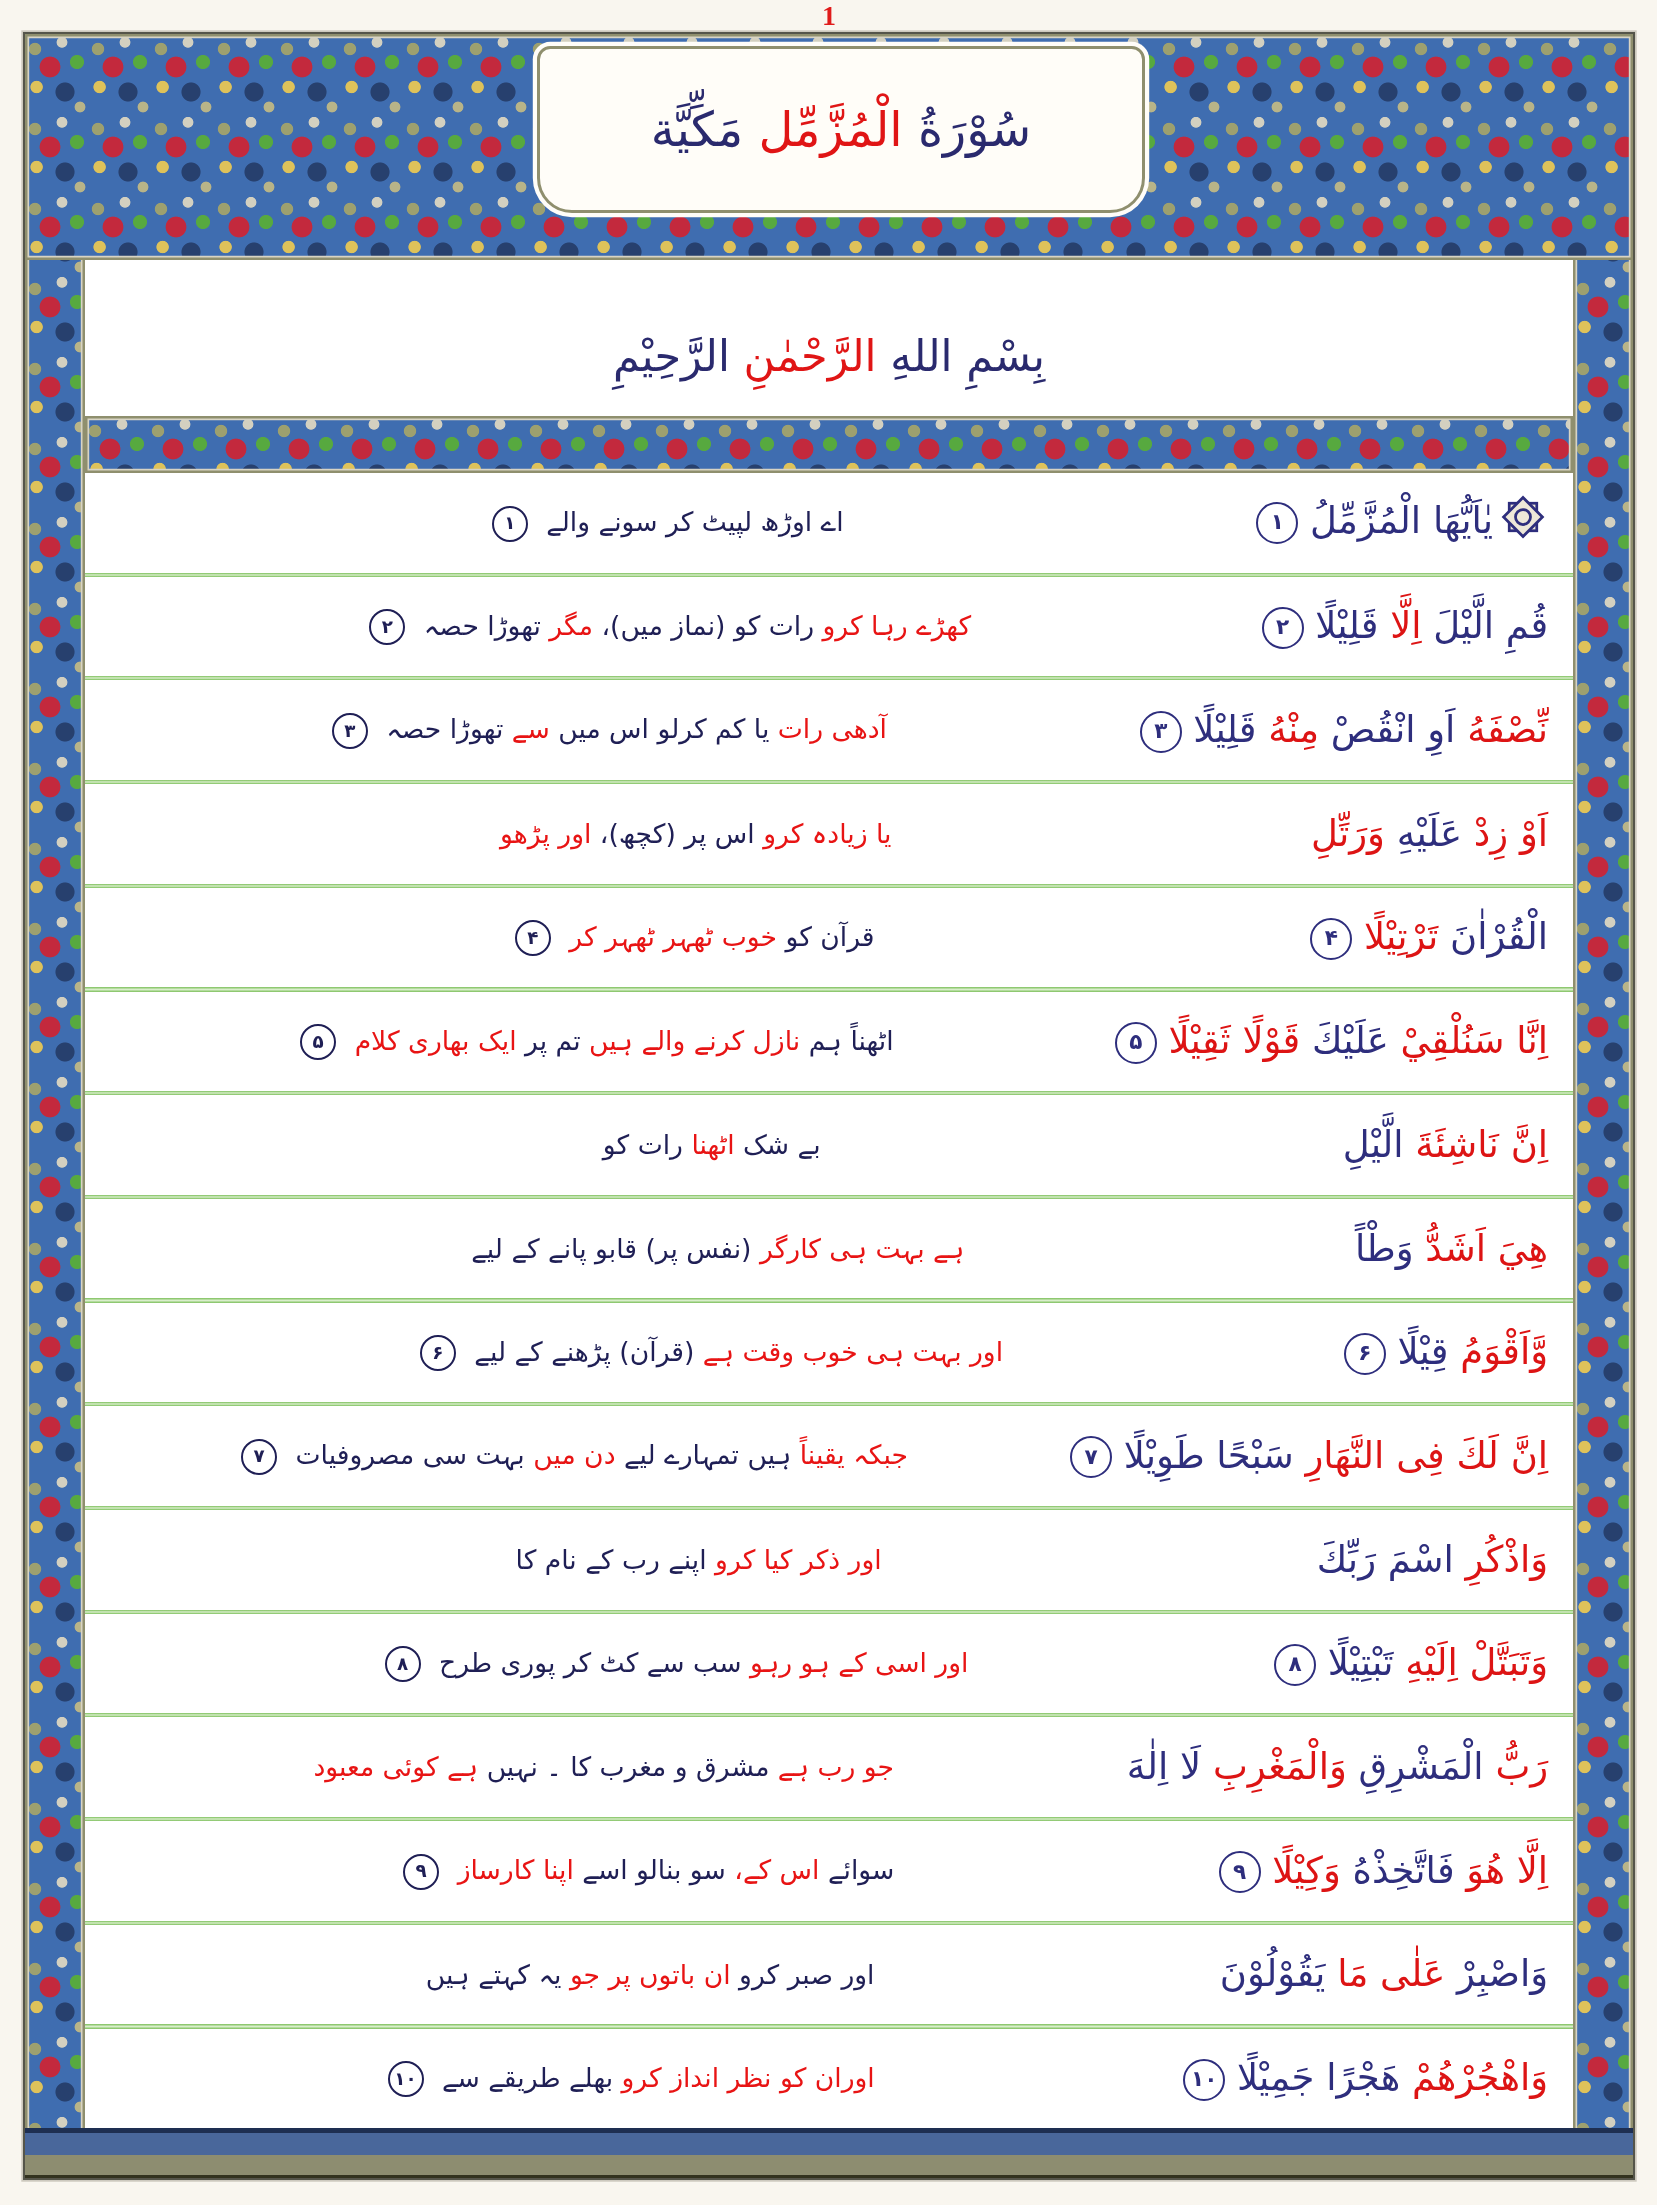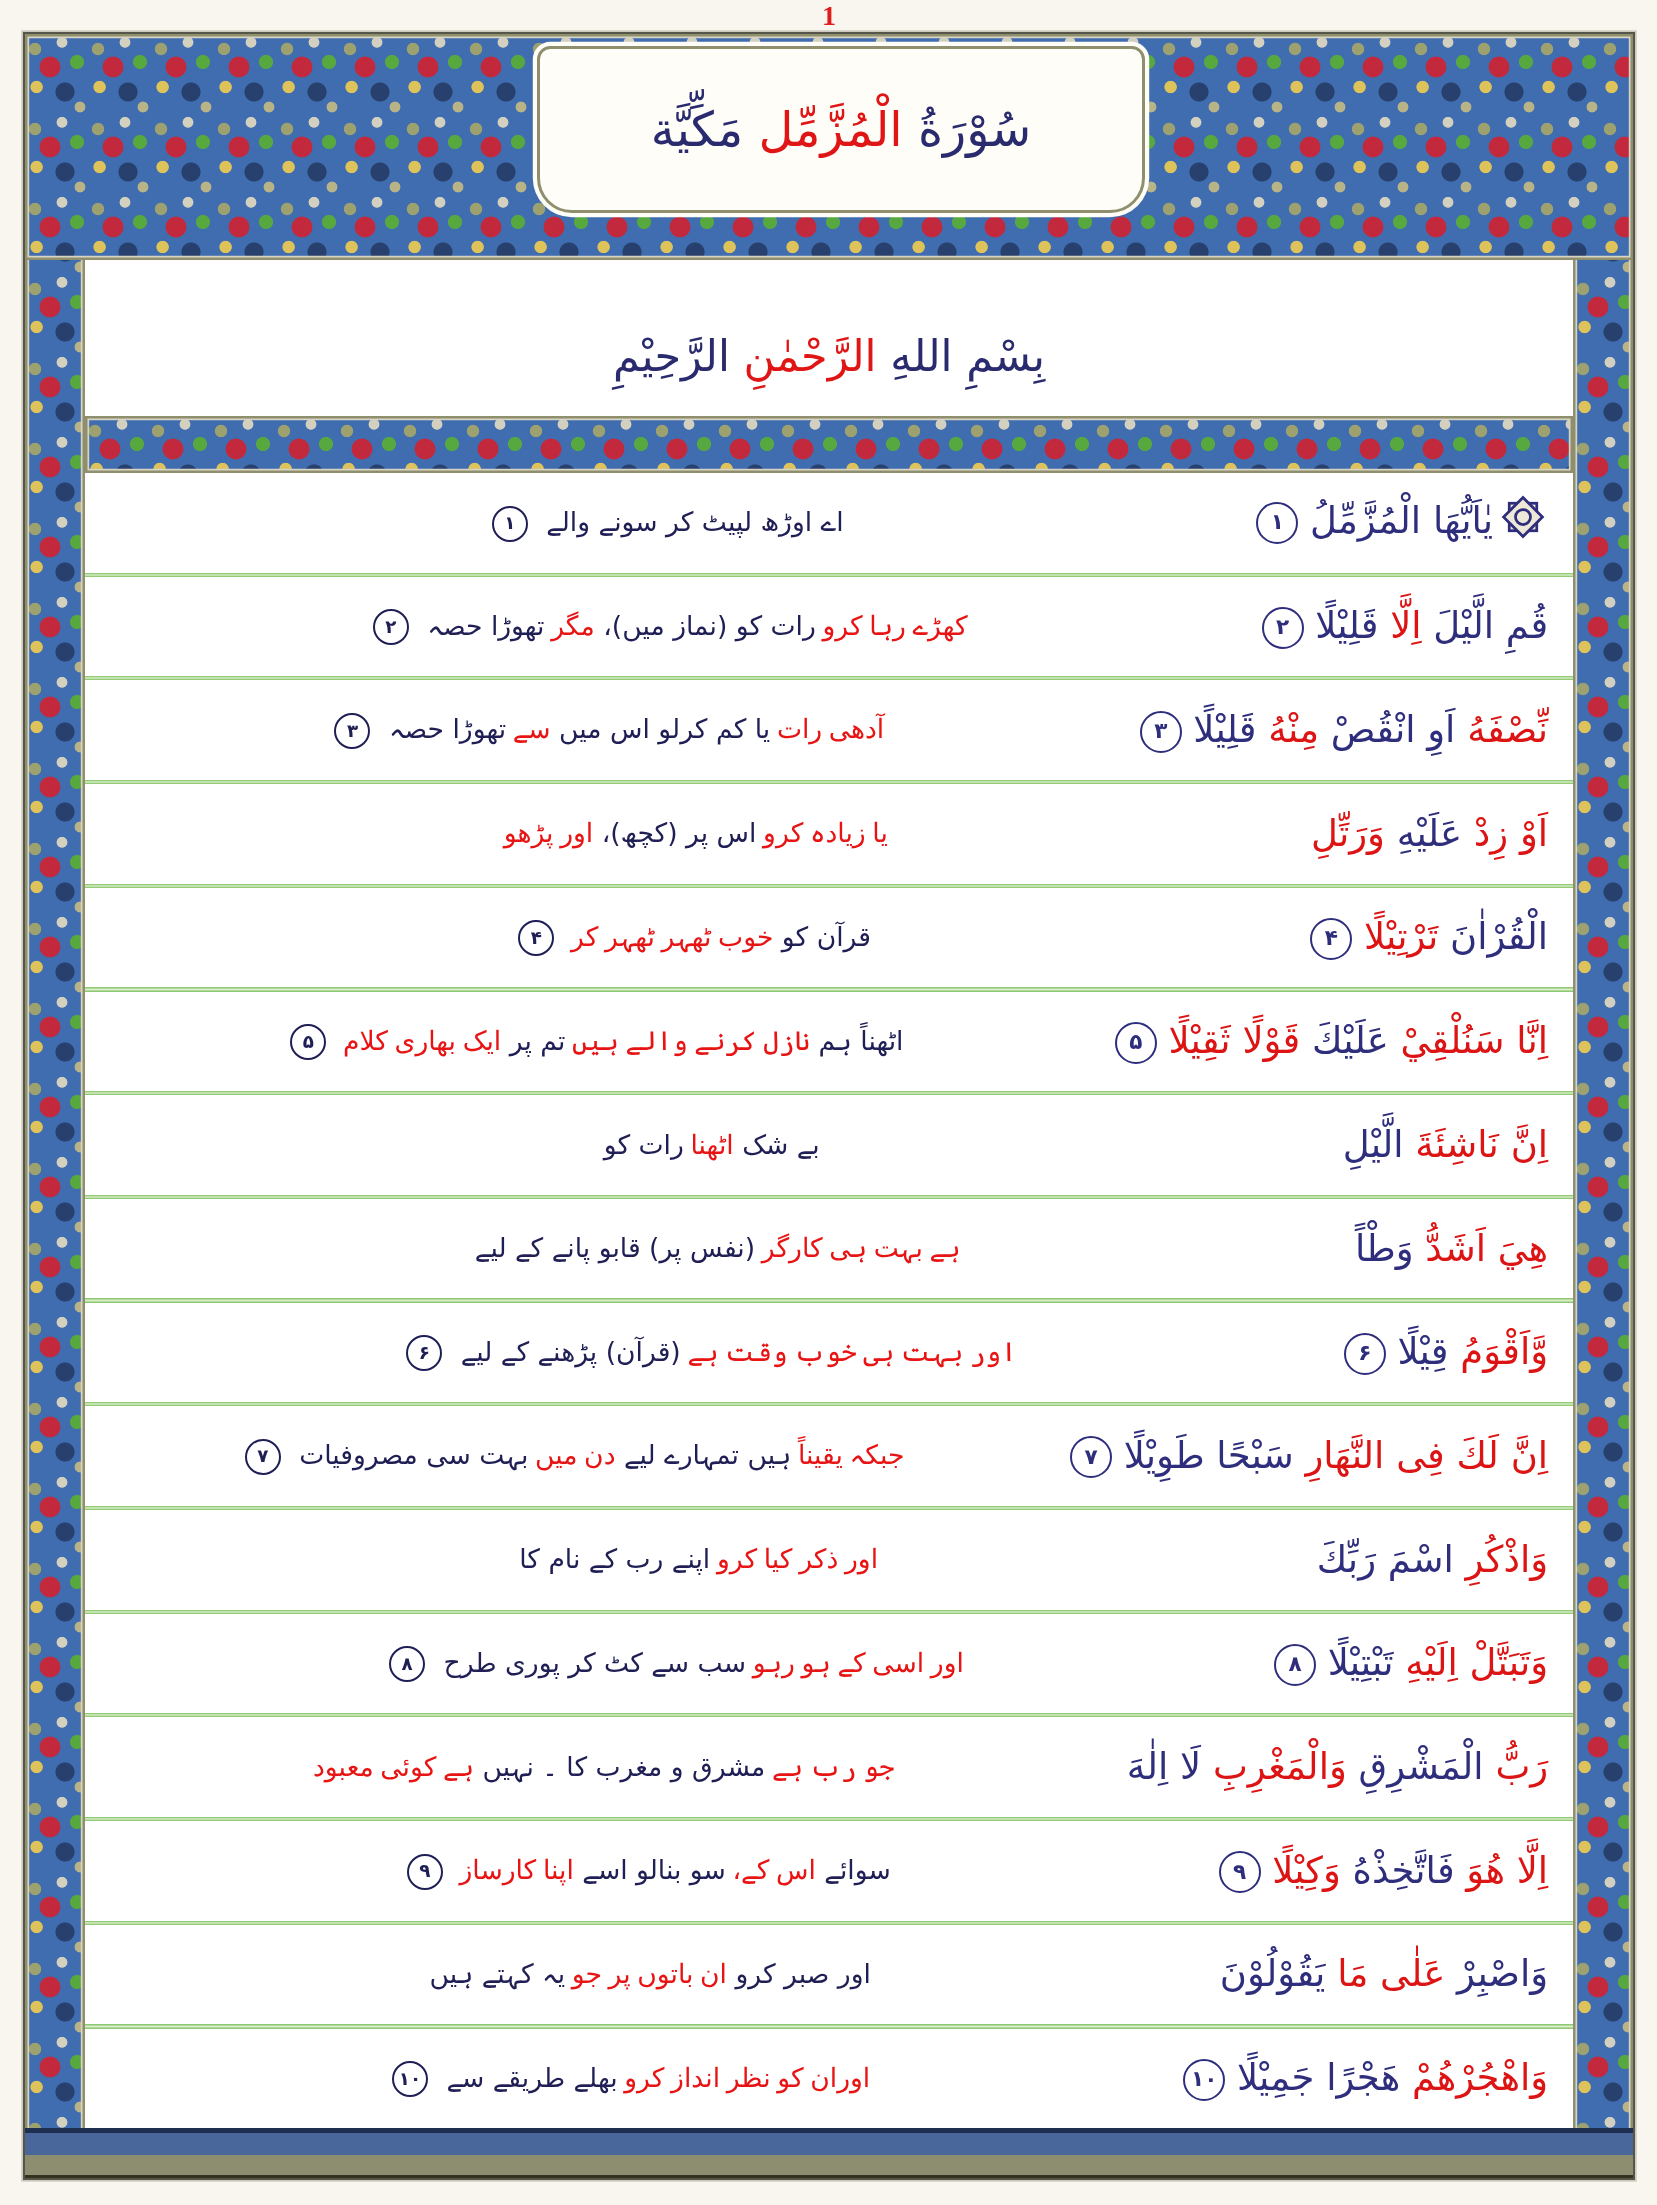--- a/index.html
+++ b/index.html
@@ -36,21 +36,21 @@
   .band-divider{position:absolute;left:60px;right:60px;top:382px;height:57px;z-index:2;}
   .band-bottom{position:absolute;left:0;right:0;bottom:0;height:50px;z-index:2;
     background:linear-gradient(to bottom,#1e2f52 0,#1e2f52 5px,#49679b 5px,#49679b 26.6px,#8d8d70 26.6px,#8d8d70 47px,#33331f 47px,#33331f 50px);}
   .verses{position:absolute;left:60px;right:60px;top:439px;bottom:50px;background:#ffffff;
     display:flex;flex-direction:column;z-index:2;}
   .vdiv{height:4.2px;background:linear-gradient(to bottom,#7cbf5a,#d9eecb 50%,#7cbf5a);flex:0 0 auto;}
   .verse-row{flex:1 1 0;display:flex;align-items:center;justify-content:space-between;padding:0 21.6px 0 11.6px;background:#fff;gap:16px;}
   .urdu{flex:1 1 auto;text-align:center;direction:rtl;font-size:26.6px;line-height:1.35;padding:0 11.6px;}
   .arabic{flex:0 1 auto;direction:rtl;text-align:left;font-size:37px;line-height:1.25;white-space:nowrap;padding-right:3.3px;}
   .a-dark{color:#2e2e7d;} .a-red{color:#dd1414;}
-  .u-dark{color:#1f1f55;} .u-red{color:#e81414;font-family:Liberation Serif, serif;}
+  .u-dark{color:#1f1f55;} .u-red{color:#e81414;}
   .t-dark{color:#2a2a6e;} .t-red{color:#e01515;}
   .num{display:inline-flex;align-items:center;justify-content:center;border-radius:50%;
     vertical-align:middle;font-weight:bold;}
   .num-a{width:38px;height:38px;border:2.5px solid #2e2e7d;color:#2e2e7d;font-size:21.6px;margin:0 11.6px 0 3.3px;}
   .num-u{width:32px;height:32px;border:2.5px solid #1f1f55;color:#1f1f55;font-size:18.3px;margin:0 10px 0 1.7px;}
   .rub{display:inline-block;vertical-align:middle;margin-left:5px;}
 </style>
 </head>
 <body>
 

